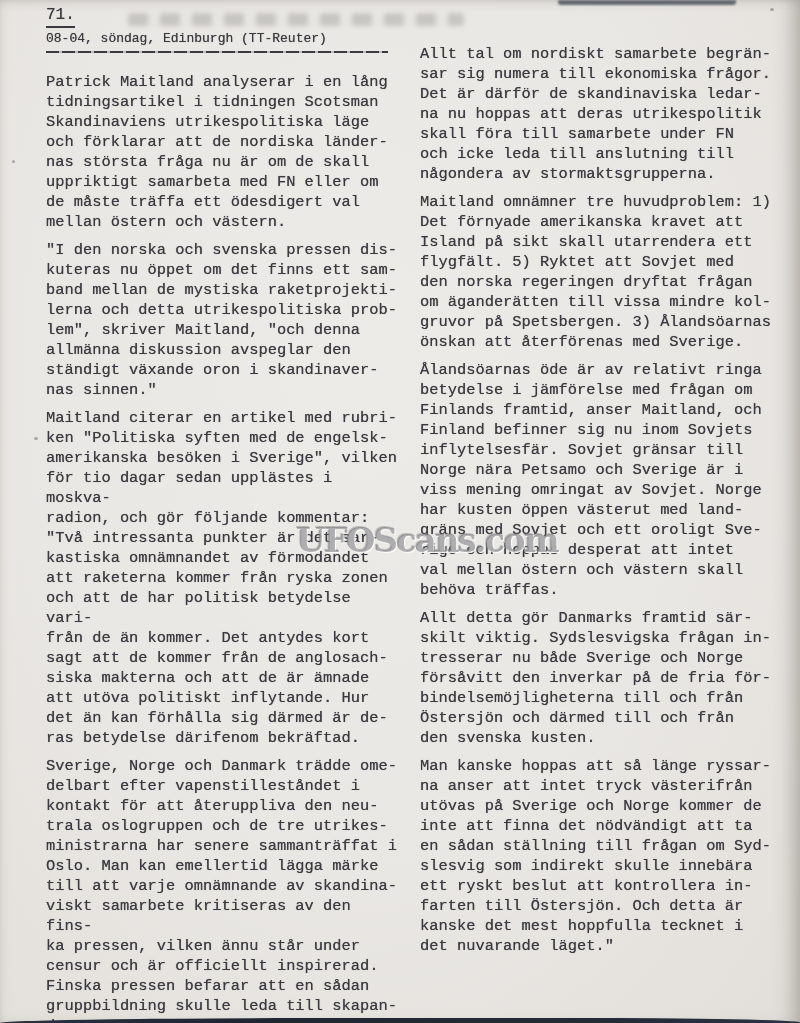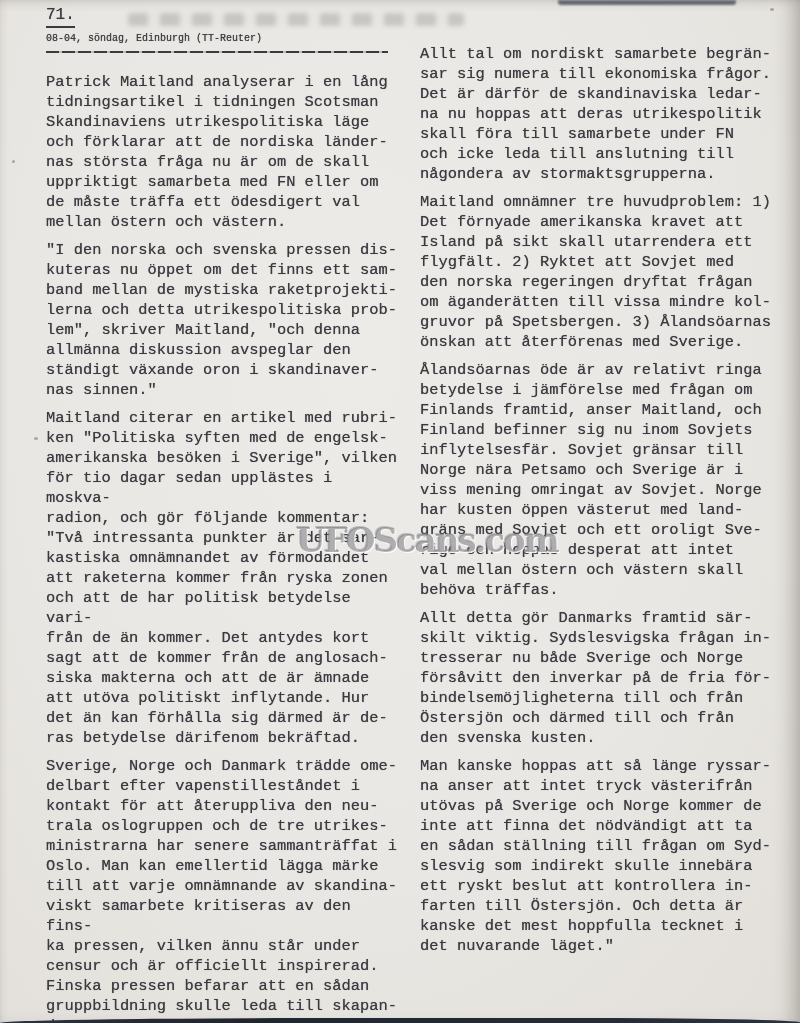--- a/index.html
+++ b/index.html
@@ -25,21 +25,21 @@
   .page-number {
     position:absolute; left:46px; top:5px;
     display:inline-block;
     font-size:16px;
     border-bottom:2px solid #3a3a40;
     padding-bottom:1px;
   }
   .dateline {
     position:absolute; left:46px; top:29px;
     width:342px;
-    font-size:10px;
+    font-size:13px;
     padding-bottom:4px;
     background-image:repeating-linear-gradient(90deg,#3a3a40 0 13px,rgba(58,58,64,.25) 13px 16px);
     background-repeat:no-repeat;
     background-size:100% 2px;
     background-position:0 100%;
   }
   .col { position:absolute; }
   .col.left  { left:46px;  top:64px; width:358px; }
   .col.right { left:420px; top:36px; width:366px; }
   .col p { margin:8px 0 6px 0; white-space:pre-line; }
@@ -146,21 +146,21 @@
     <p>Allt tal om nordiskt samarbete begrän-
 sar sig numera till ekonomiska frågor.
 Det är därför de skandinaviska ledar-
 na nu hoppas att deras utrikespolitik
 skall föra till samarbete under FN
 och icke leda till anslutning till
 någondera av stormaktsgrupperna.</p>
     <p>Maitland omnämner tre huvudproblem: 1)
 Det förnyade amerikanska kravet att
 Island på sikt skall utarrendera ett
-flygfält. 2) Ryktet att Sovjet med
+flygfält. 5) Ryktet att Sovjet med
 den norska regeringen dryftat frågan
 om äganderätten till vissa mindre kol-
 gruvor på Spetsbergen. 3) Ålandsöarnas
 önskan att återförenas med Sverige.</p>
     <p>Ålandsöarnas öde är av relativt ringa
 betydelse i jämförelse med frågan om
 Finlands framtid, anser Maitland, och
 Finland befinner sig nu inom Sovjets
 inflytelsesfär. Sovjet gränsar till
 Norge nära Petsamo och Sverige är i

